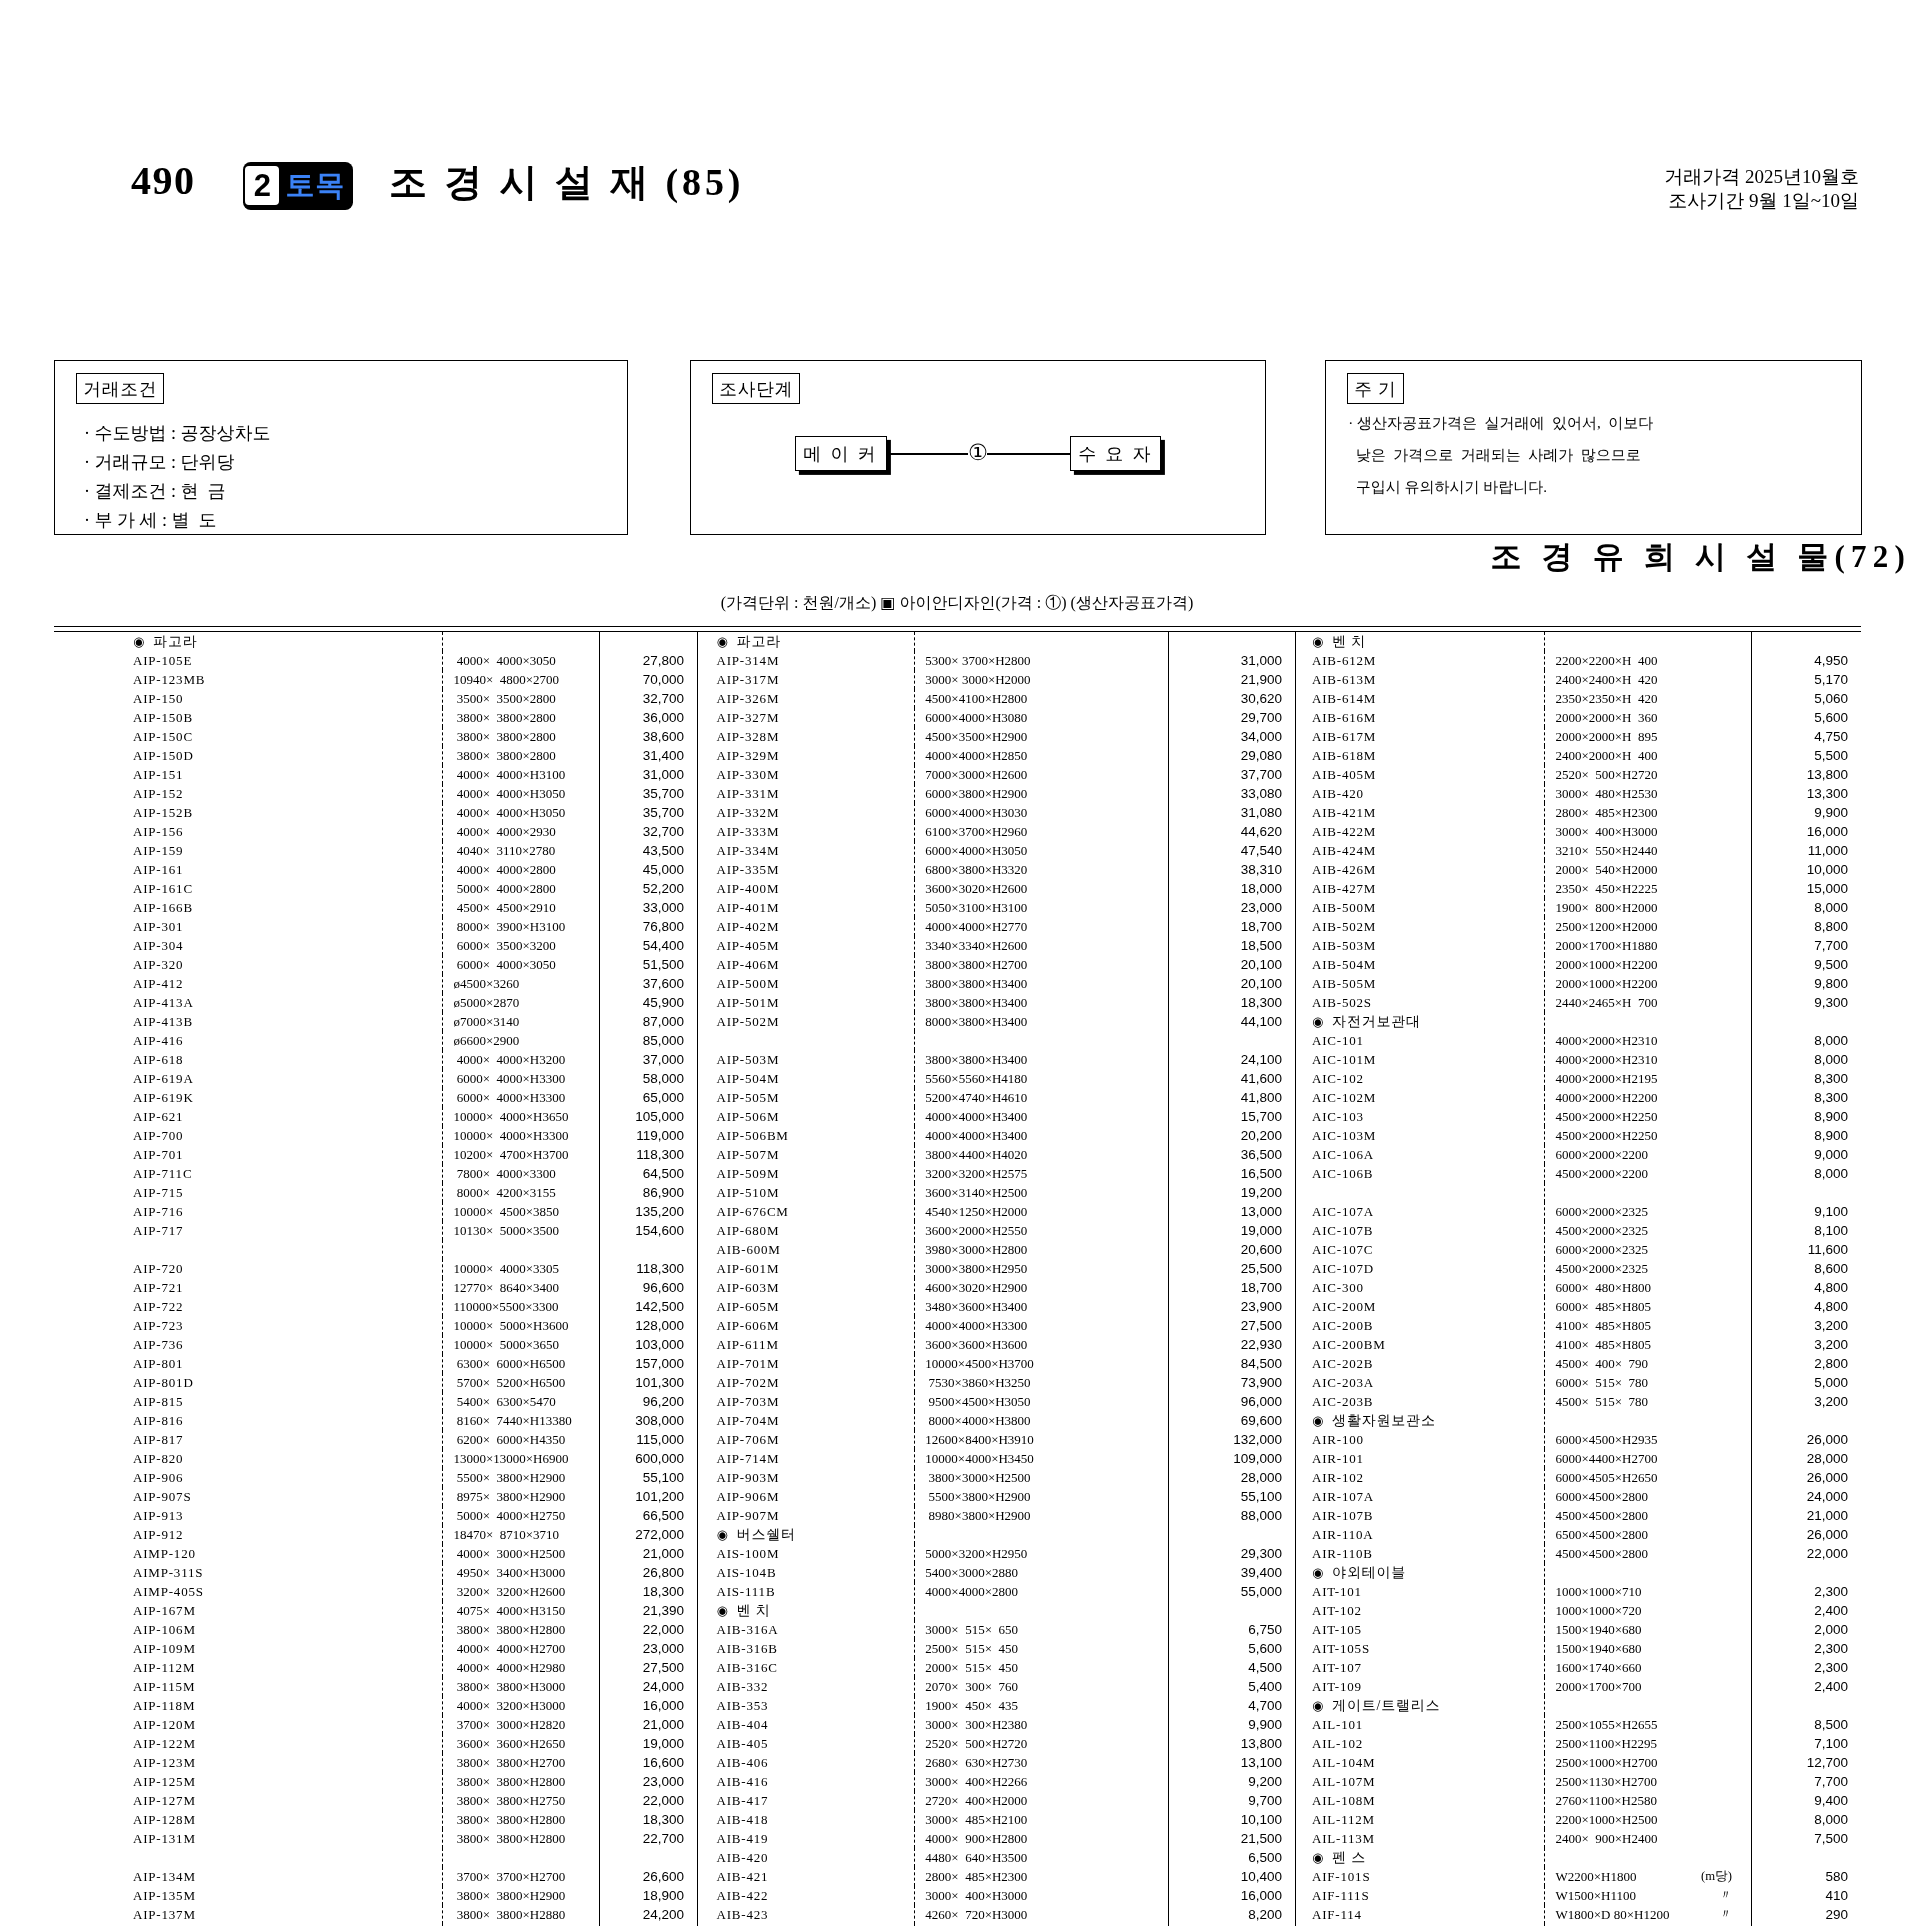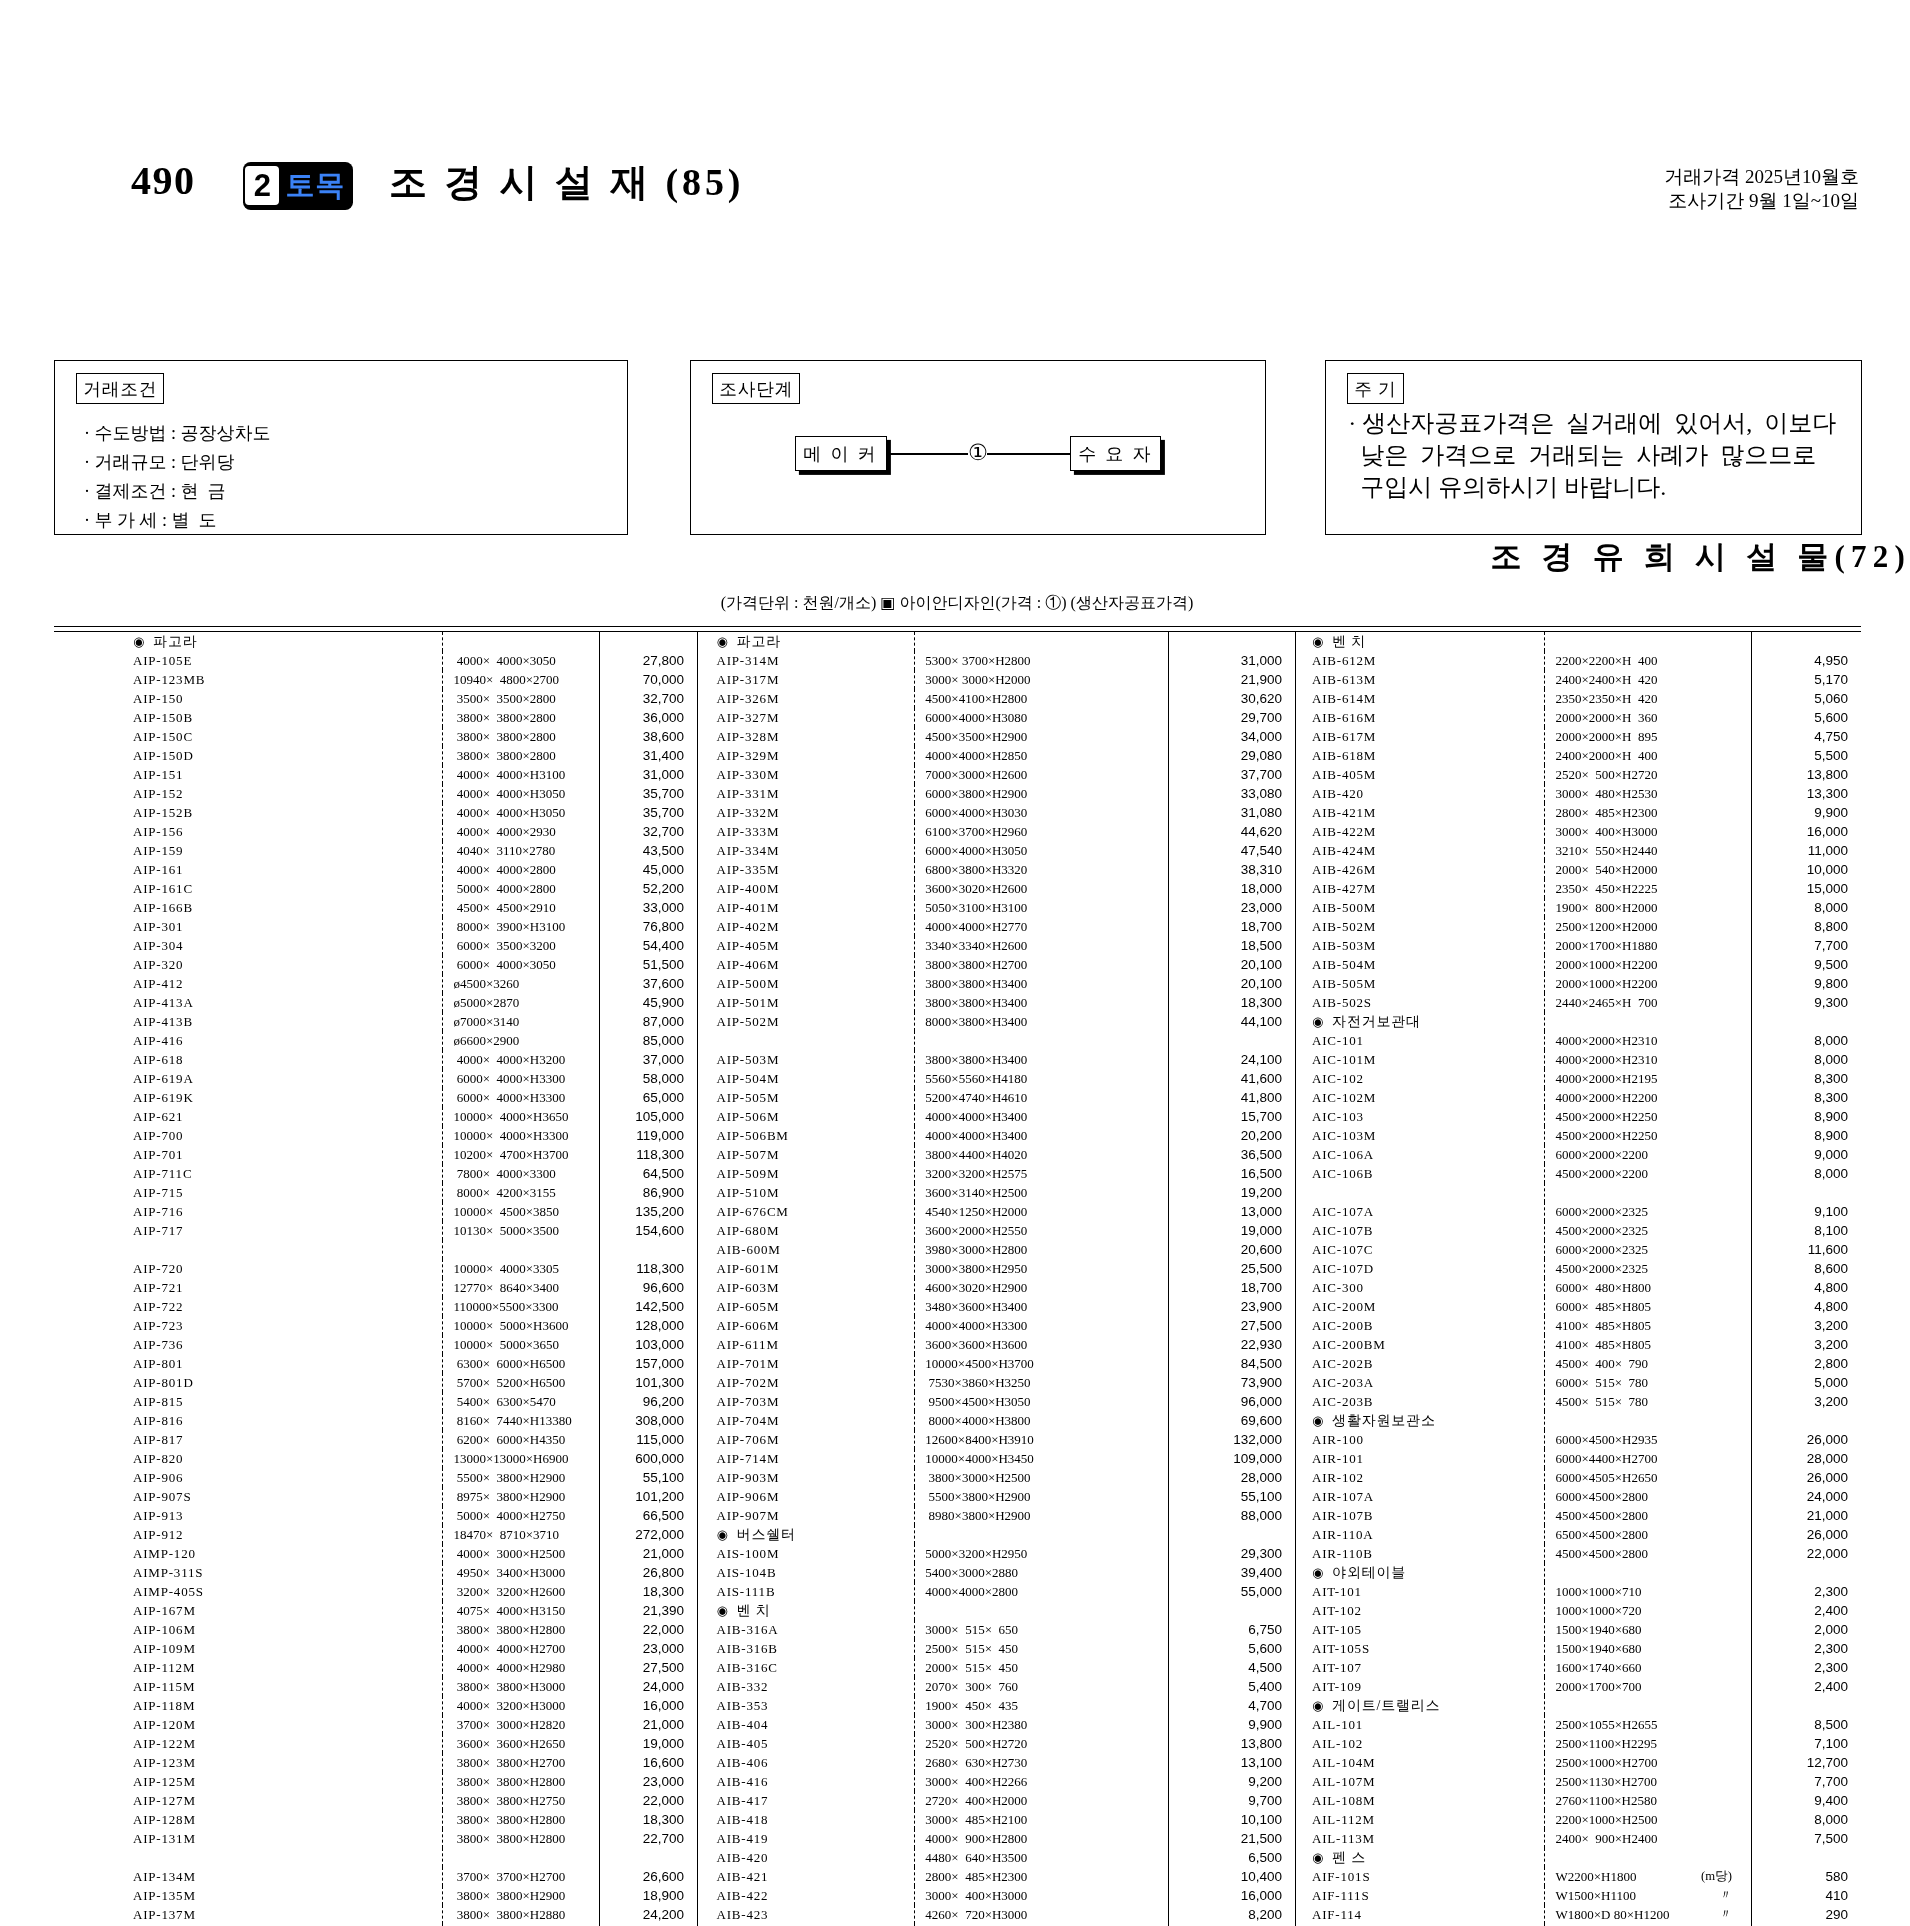--- a/index.html
+++ b/index.html
@@ -22,21 +22,21 @@
   #box-conditions{left:54px;width:572px;}
   #box-stage{left:690px;width:574px;}
   #box-note{left:1325px;width:535px;}
   .ibox .lbl{position:absolute;left:21px;top:12.3px;border:1.5px solid #000;padding:2.3px 6.2px;font-size:17.7px;letter-spacing:0.8px;white-space:nowrap;}
   #cond-lines{position:absolute;left:29px;top:58px;font-size:18px;line-height:29px;white-space:pre;}
   #stage-diagram{position:absolute;left:0;right:0;top:75px;display:flex;align-items:center;justify-content:center;}
   .st-box{border:1.5px solid #000;padding:4.6px 7.7px;font-size:18px;letter-spacing:2.3px;white-space:nowrap;
     box-shadow:3.9px 3.9px 0 #000;background:#fff;}
   .st-seg{width:83px;height:1.9px;background:#000;}
   #stage-circle{font-size:22.3px;line-height:22.3px;margin:0 -1.5px;background:#fff;}
-  #note-lines{position:absolute;left:22.3px;top:46px;font-size:24px;line-height:32px;white-space:pre;}
+  #note-lines{position:absolute;left:22.3px;top:46px;font-size:15px;line-height:32px;white-space:pre;}
   
   #main-title{position:absolute;left:0;width:100%;top:536px;text-align:right;font-size:31px;font-weight:bold;letter-spacing:6.2px;}
   #sub-row{position:absolute;left:54px;right:51px;top:593px;display:flex;justify-content:center;font-size:16px;white-space:nowrap;}
   
   #tbl{position:absolute;left:54px;top:626px;width:1807px;}
   #tbl-toprule{height:3.5px;border-top:1.9px solid #000;border-bottom:1.2px solid #000;}
   #tbl-body{display:flex;border-bottom:3.5px solid #000;}
   .col{display:flex;flex-direction:column;}
   #col-0{width:643px;}
   #col-1{width:597px;border-left:1.5px solid #000;}

